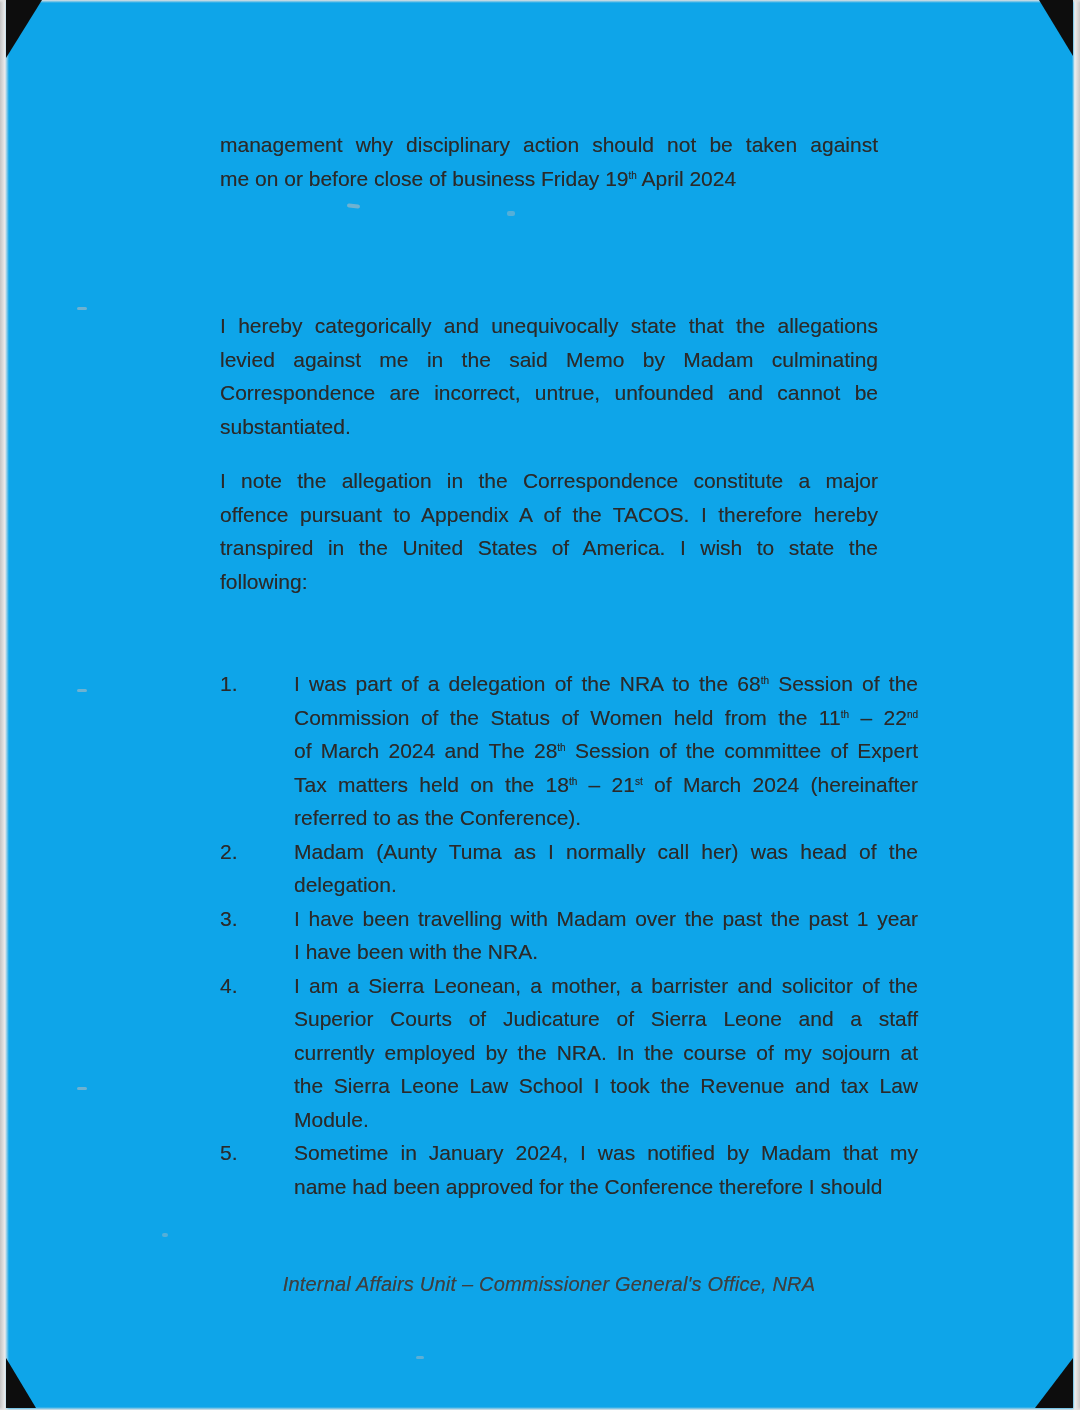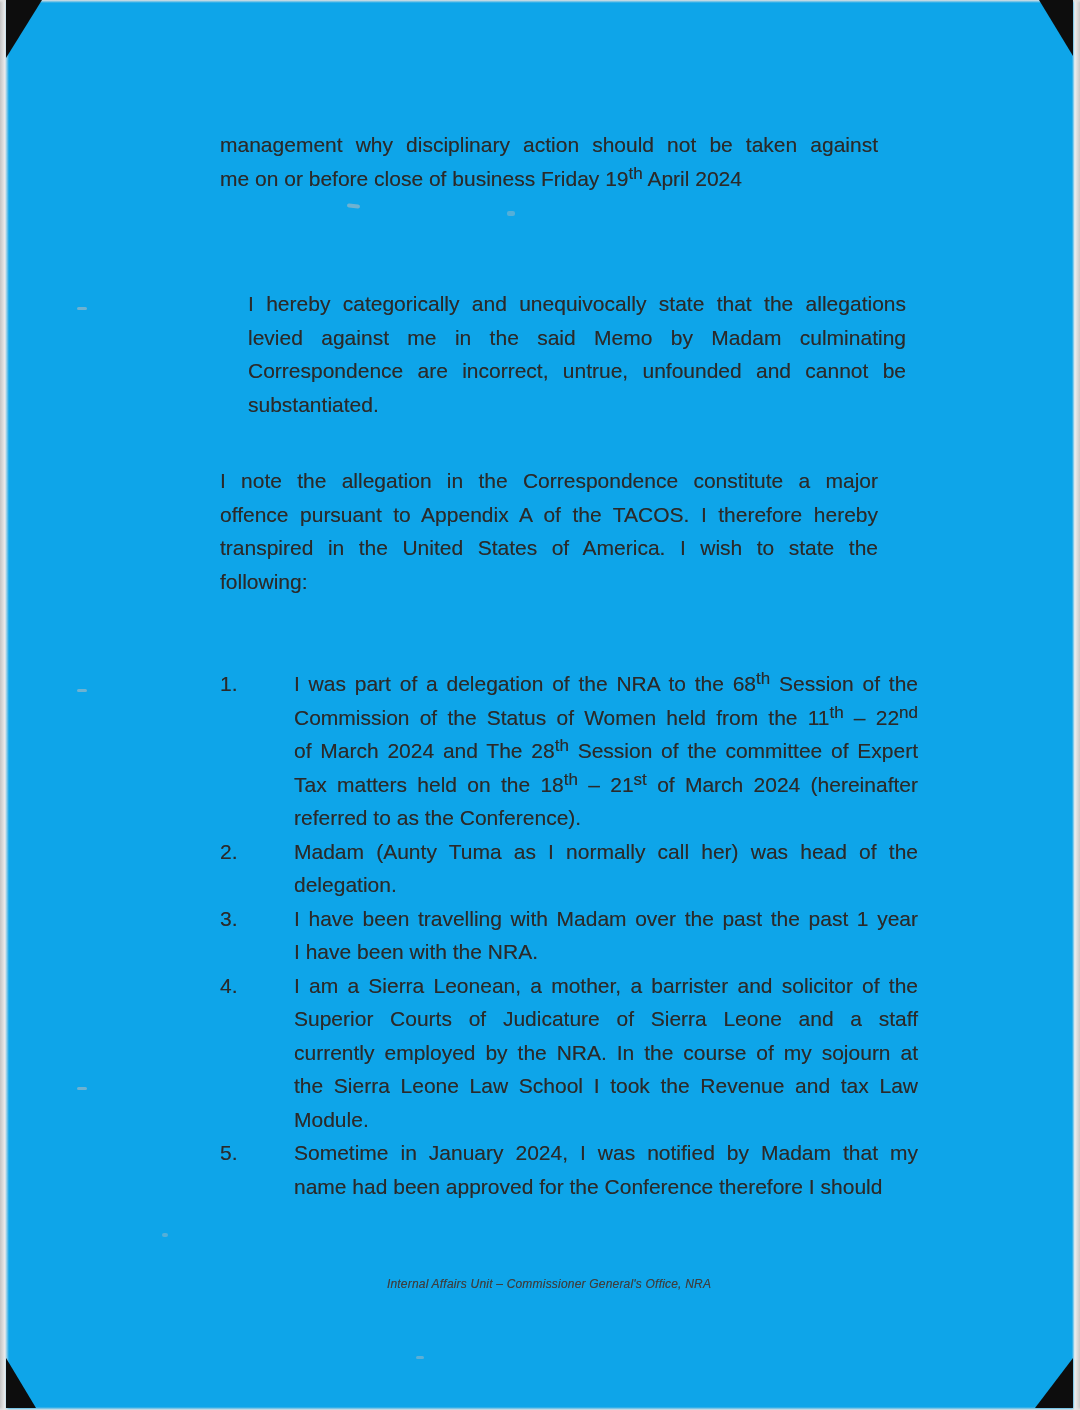--- a/index.html
+++ b/index.html
@@ -26,31 +26,31 @@
   .c-br { right:7px; bottom:2px; width:38px; height:50px; clip-path:polygon(100% 0,100% 100%,0 100%); }
   
   .smudge { position:absolute; background:#bdbdbd; border-radius:2px; opacity:.55; }
 
   .block { position:absolute; left:220px; width:658px;
     font-size:21px; line-height:33.5px;
     text-shadow:0 0 0.5px rgba(55,55,55,.55); }
   .tline { width:100%; }
   .j { text-align:justify; text-align-last:justify; -moz-text-align-last:justify; }
   .nj { text-align:left; }
-  sup { font-size:17px; line-height:0; position:relative; top:-7px; vertical-align:baseline; }
+  sup { font-size:10px; line-height:0; position:relative; top:-7px; vertical-align:baseline; }
 
   #heading-block { letter-spacing:.2px; }
 
   ol.numlist { list-style:none; margin:0; padding:0; }
   ol.numlist li { position:relative; padding-left:34px; }
   ol.numlist .num { position:absolute; left:0; top:0; line-height:33.5px; }
   ol.numlist .tline { width:100%;margin-left:40px; }
 
   #footer-block { top:1268px; text-align:center; font-style:italic;
-    font-size:12px; color:#3f3f3f; letter-spacing:.2px; }
+    font-size:20px; color:#3f3f3f; letter-spacing:.2px; }
 </style>
 </head>
 <body>
 
 <div id="page">
 
   <div class="edge-left"></div>
   <div class="edge-right"></div>
   <div class="edge-top"></div>
   <div class="edge-bottom"></div>
@@ -67,21 +67,21 @@
   <div class="smudge" style="left:77px;top:1087px;width:10px;height:3px;"></div>
   <div class="smudge" style="left:162px;top:1233px;width:6px;height:4px;opacity:.4;"></div>
   <div class="smudge" style="left:416px;top:1356px;width:8px;height:3px;opacity:.45;"></div>
 
   <div class="block" style="top:128px;">
     <div class="tline j">management why disciplinary action should not be taken against</div>
     <div class="tline nj">me on or before close of business Friday 19<sup>th</sup> April 2024</div>
   </div>
 
 
-  <div class="block" style="top:287px;margin-left:28px;">
+  <div class="block" style="top:309px;">
     <div class="tline j">I hereby categorically and unequivocally state that the allegations</div>
     <div class="tline j">levied against me in the said Memo by Madam culminating</div>
     <div class="tline j">Correspondence are incorrect, untrue, unfounded and cannot be</div>
     <div class="tline nj">substantiated.</div>
   </div>
 
   <div class="block" style="top:464px;">
     <div class="tline j">I note the allegation in the Correspondence constitute a major</div>
     <div class="tline j">offence pursuant to Appendix A of the TACOS. I therefore hereby</div>
     <div class="tline j">transpired in the United States of America.  I wish to state the</div>

